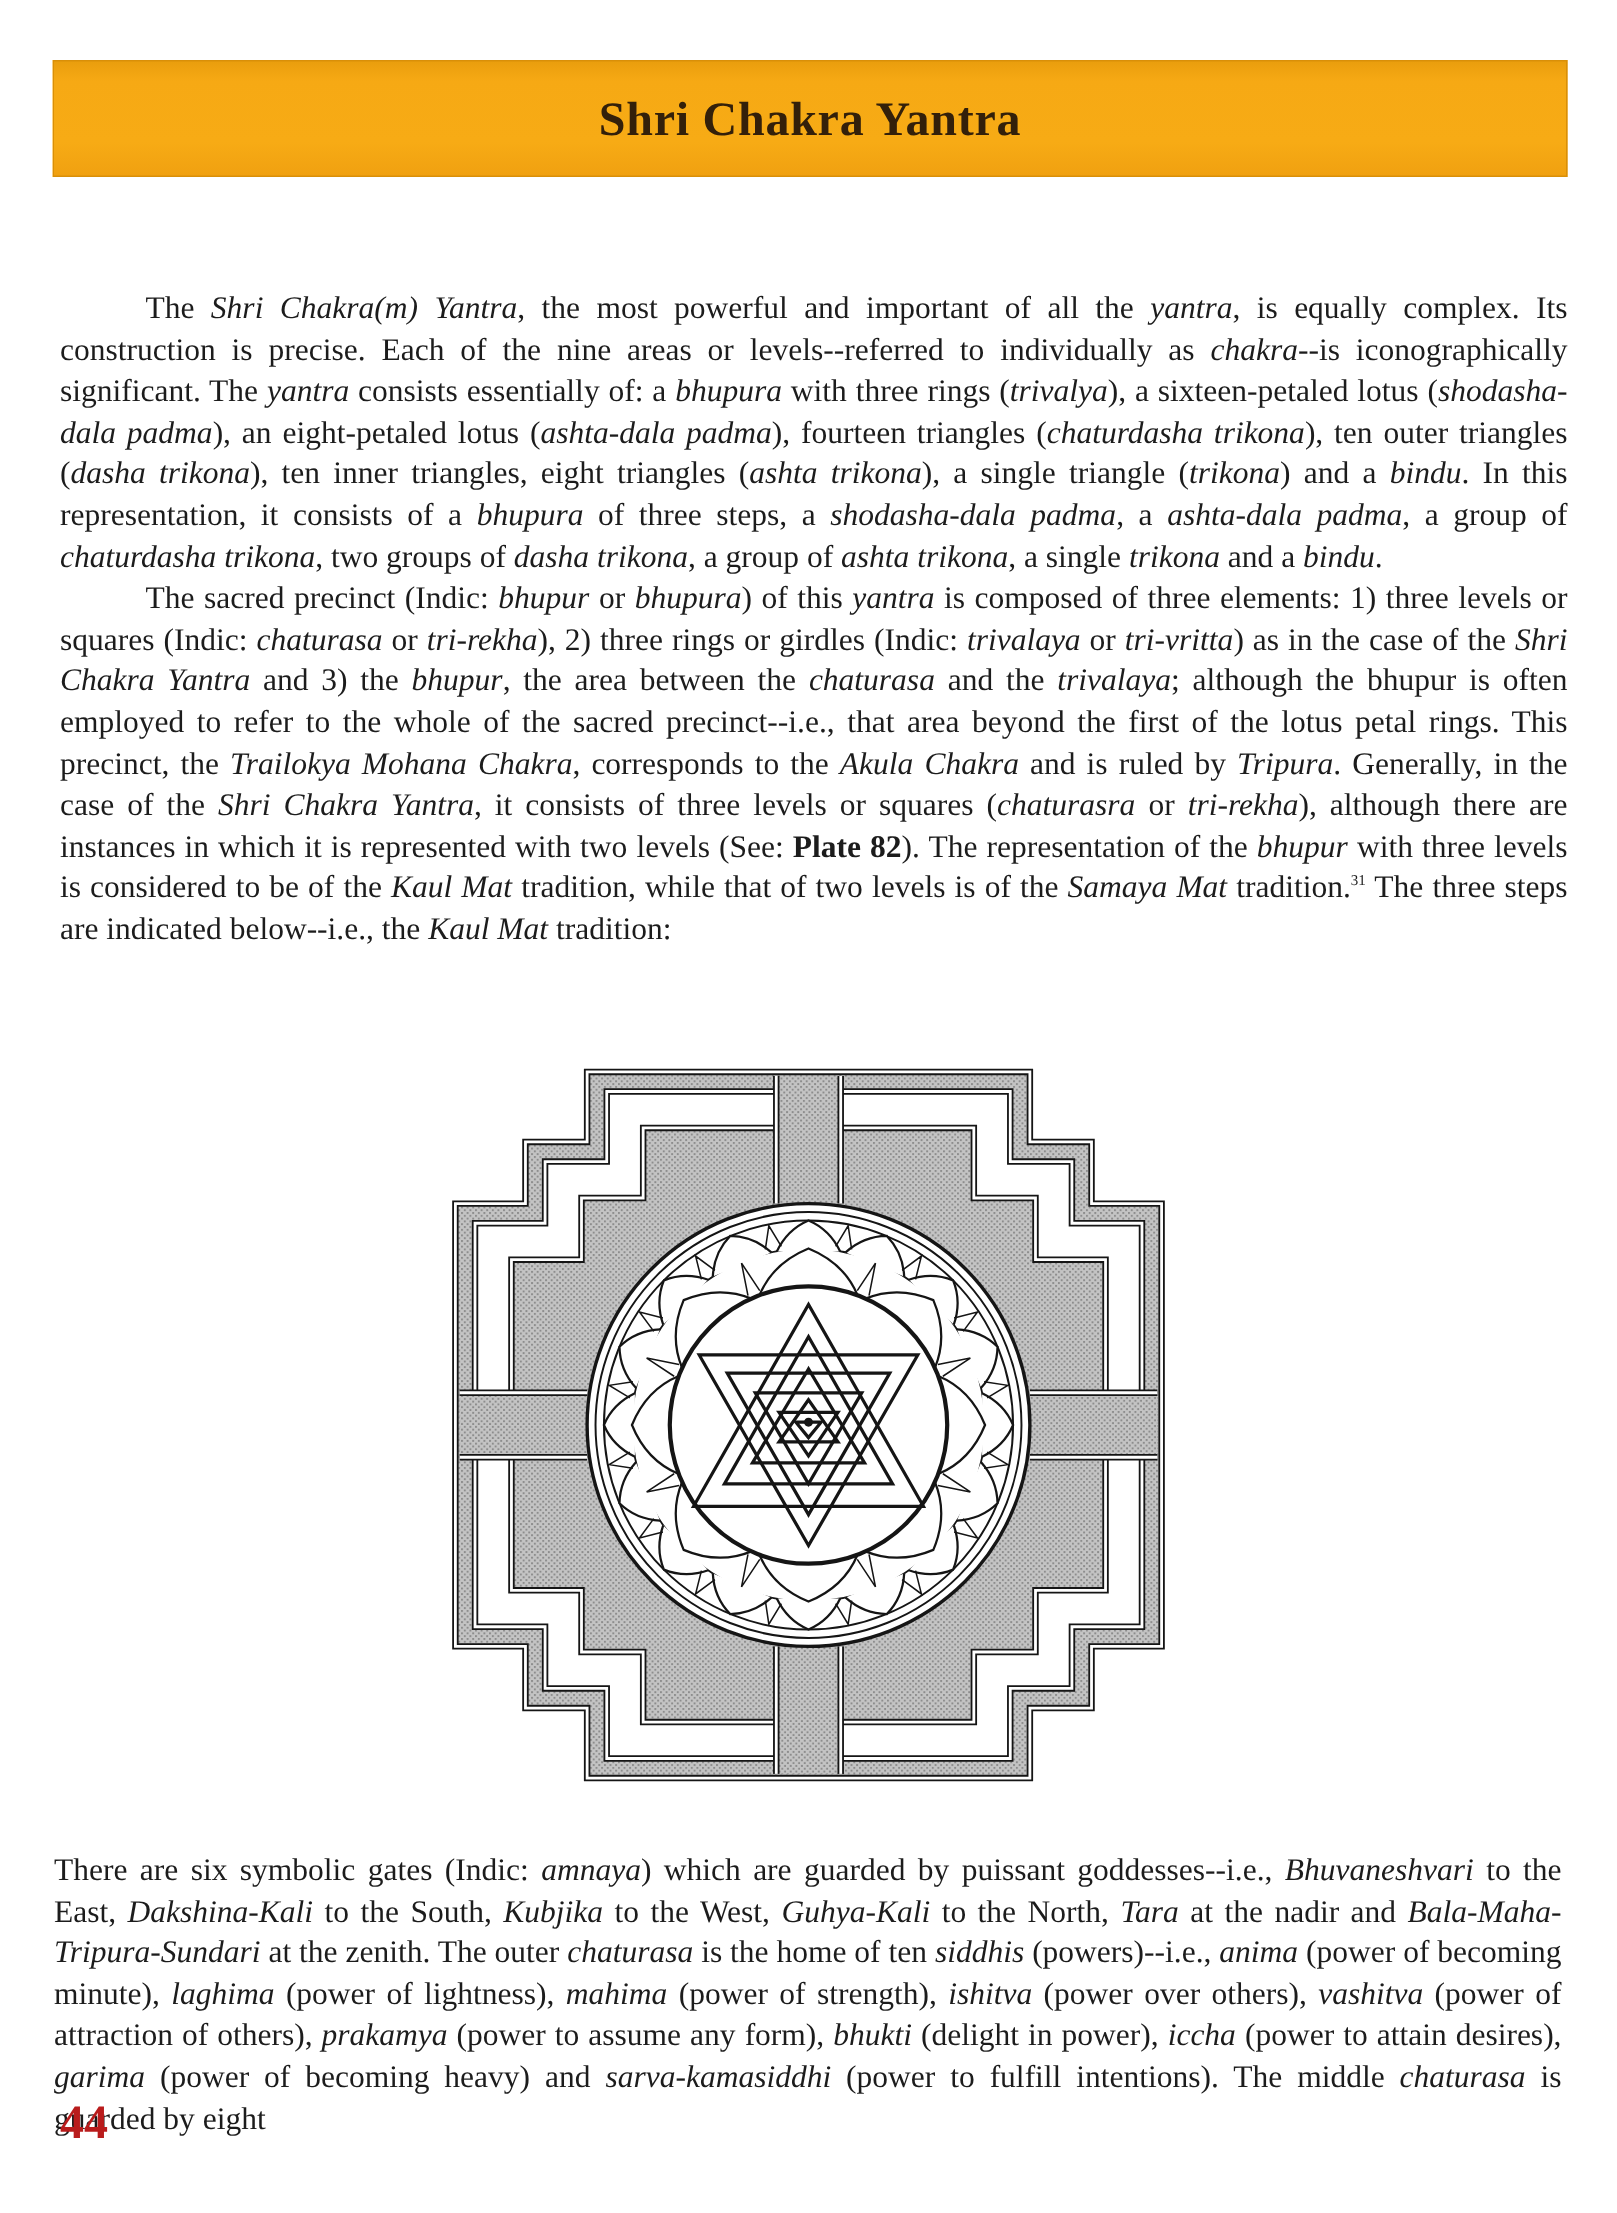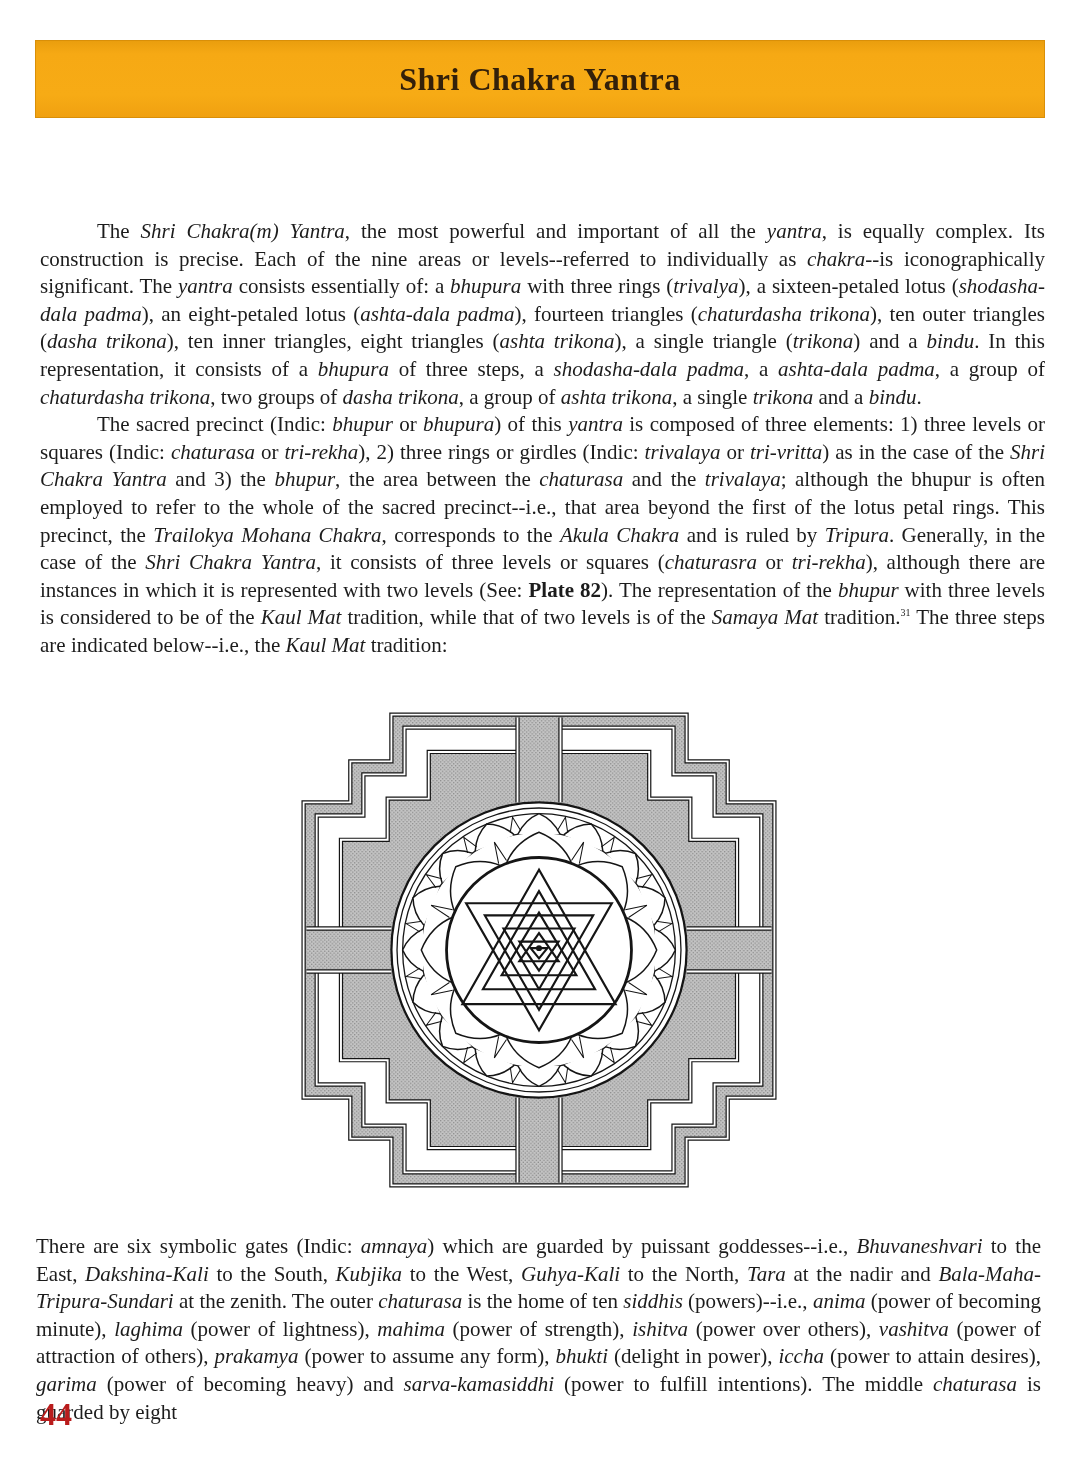--- a/index.html
+++ b/index.html
@@ -16,21 +16,21 @@
     background:linear-gradient(180deg,#e99d0d 0%,#f6a914 18%,#f7ab15 70%,#f0a010 100%);
     box-shadow:0 0 0 1px #d98f08 inset;
     display:flex;align-items:center;justify-content:center;
   }
   .banner h1{
     margin:0;font-size:32px;font-weight:bold;color:#33200a;
     letter-spacing:0.5px;font-family:"Liberation Serif","DejaVu Serif",serif;
   }
   .textcol{
     position:absolute;left:40px;top:192px;width:1005px;
-    font-size:21px;line-height:27.6px;text-align:justify;margin-top:26px;
+    font-size:21px;line-height:27.6px;text-align:justify;
   }
   .textcol p{margin:0;}
   .textcol p.indent{text-indent:57px;}
   sup{font-size:10px;line-height:0;}
   .diagram-wrap{
     position:absolute;left:0;top:694px;width:1078px;height:512px;
     display:flex;align-items:center;justify-content:center;
   }
   .para3{
     position:absolute;left:36px;top:1212px;width:1005px;

